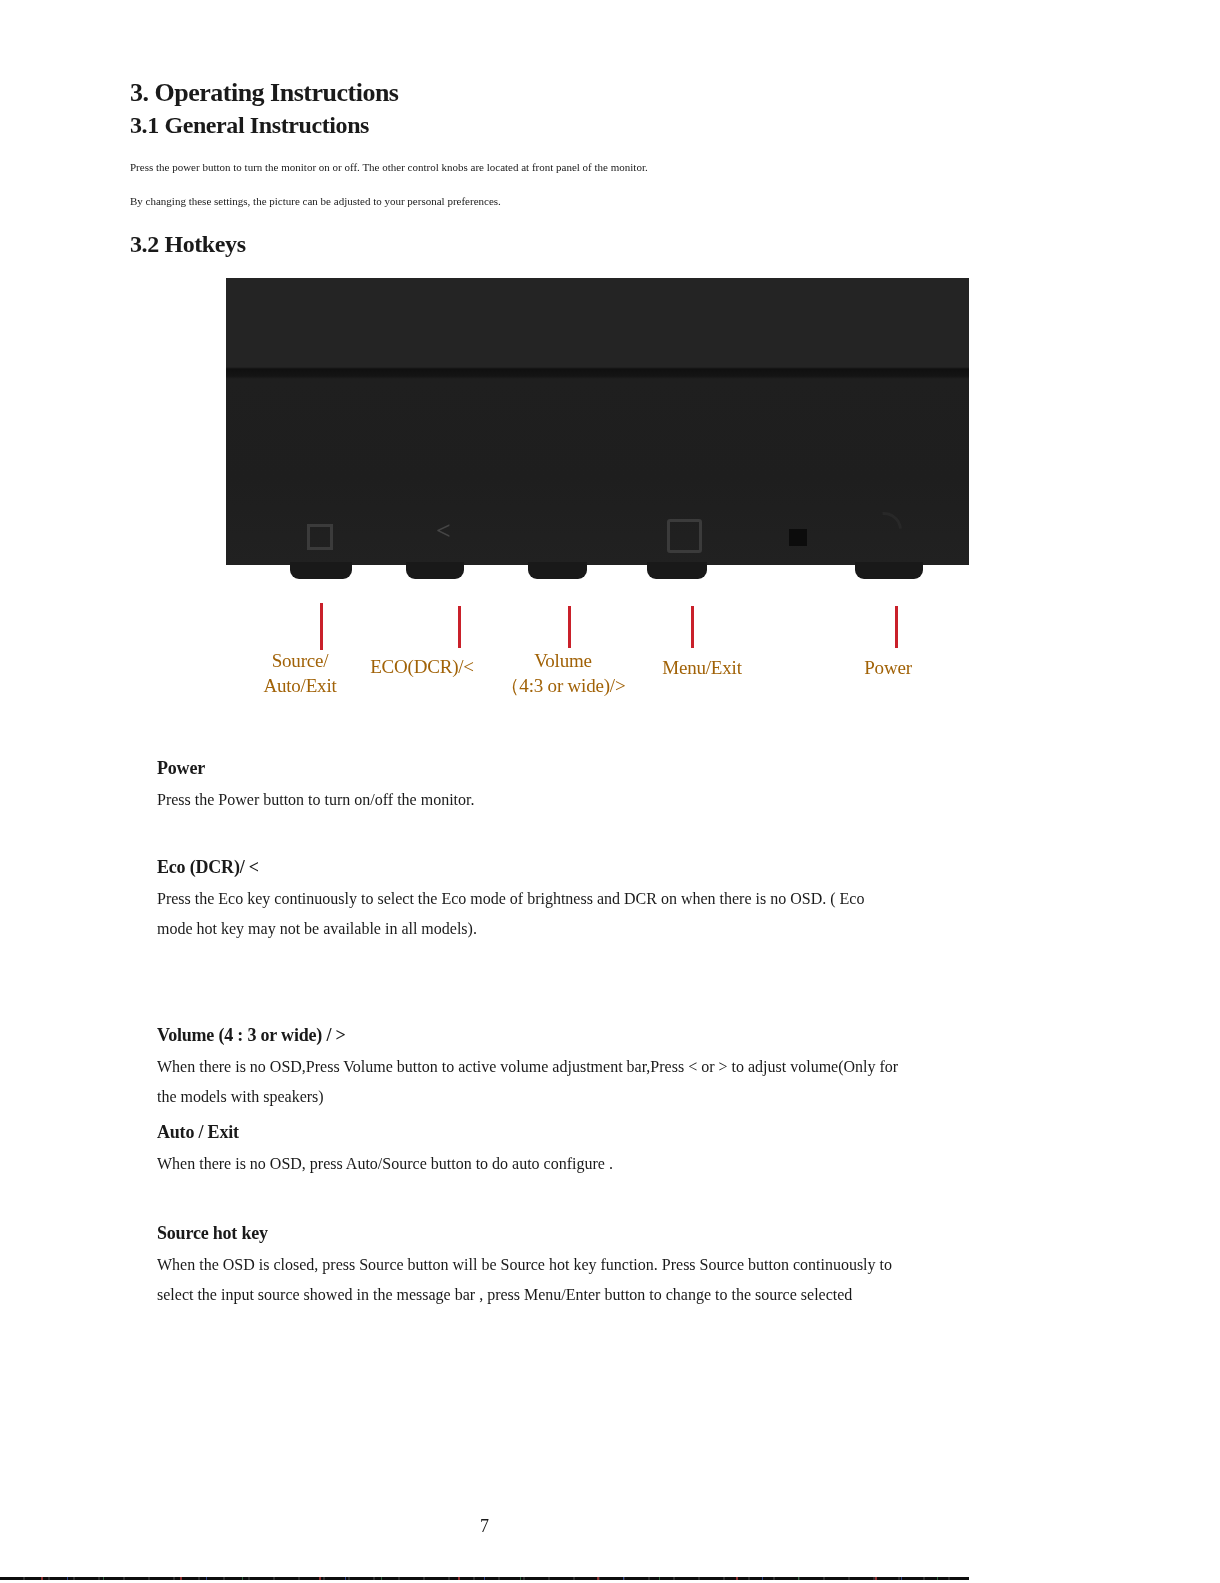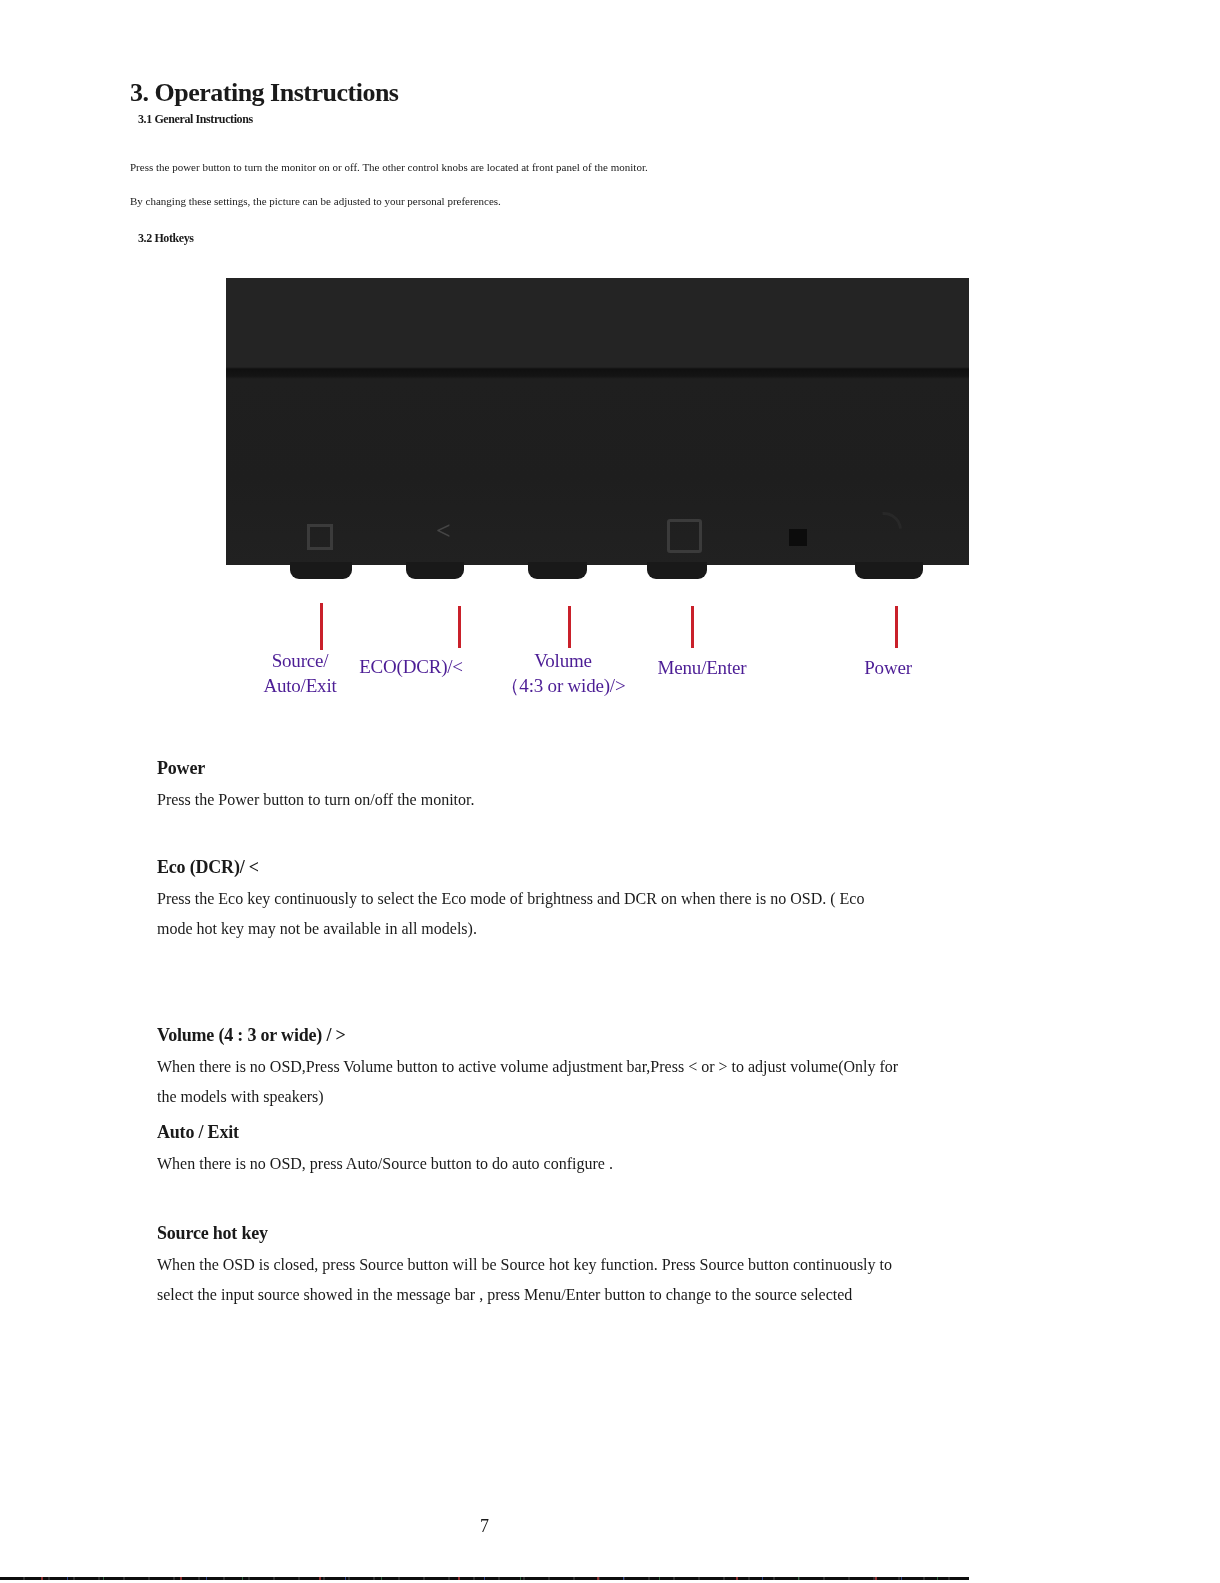--- a/index.html
+++ b/index.html
@@ -6,22 +6,22 @@
   html,body { background:#ffffff; }
   .page {
     position:relative; width:969px; height:1583px; background:#ffffff;
     font-family:Liberation Serif, serif; color:#1a1a1a; overflow:hidden;
   }
   .h1 {
     position:absolute; left:130px; top:78px;
     font-size:26px; font-weight:bold; letter-spacing:-0.5px; white-space:nowrap;
   }
   .h2 {
-    position:absolute; left:138px;
-    font-size:12px; font-weight:bold; letter-spacing:-0.4px; white-space:nowrap;
+    position:absolute; left:130px;
+    font-size:24px; font-weight:bold; letter-spacing:-0.4px; white-space:nowrap;
   }
   .h2-general { top:112px; }
   .h2-hotkeys { top:231px; }
   .intro { position:absolute; left:130px; top:150px; font-size:11px; }
   .intro .line { line-height:34px; white-space:nowrap; }
 
   
   .monitor {
     position:absolute; left:226px; top:278px; width:784px; height:287px;
     background:linear-gradient(#242424 0px, #242424 89px, #101010 91px, #141414 98px,
@@ -53,25 +53,25 @@
   .edge-strip { position:absolute; left:1023px; top:272px; width:14px; height:330px; background:#ededed; }
 
   .tick { position:absolute; width:3px; background:#c9202a; }
   .tick1 { left:320px; top:603px; height:47px; }
   .tick2 { left:458px; top:606px; height:42px; }
   .tick3 { left:568px; top:606px; height:42px; }
   .tick4 { left:691px; top:606px; height:42px; }
   .tick5 { left:895px; top:606px; height:42px; }
 
   .btn-label {
-    position:absolute; font-size:19px; color:#4c1d95; text-align:center; line-height:25px;
+    position:absolute; font-size:19px; color:#a16207; text-align:center; line-height:25px;
     letter-spacing:-0.2px;
   }
   .lbl-source { left:248px; top:648px; width:104px; }
-  .lbl-eco    { left:342px; top:654px; width:138px; }
+  .lbl-eco    { left:353px; top:654px; width:138px; }
   .lbl-volume { left:480px; top:648px; width:166px;text-align:center; }
   .lbl-menu   { left:638px; top:655px; width:128px; }
   .lbl-power  { left:851px; top:655px; width:74px; }
 
   .hk-section { position:absolute; left:157px; width:950px; }
   .hk-s0 { top:757px; } .hk-s1 { top:856px; } .hk-s2 { top:1024px; }
   .hk-s3 { top:1121px; } .hk-s4 { top:1222px; }
   .hk-heading { font-size:18px; font-weight:bold; line-height:22px; margin-bottom:6px; white-space:nowrap; letter-spacing:-0.2px; }
   .hk-line { font-size:16px; line-height:30px; white-space:nowrap; }
 
@@ -125,21 +125,21 @@
     <div>Auto/Exit</div>
   </div>
   <div class="btn-label lbl-eco">
     <div>ECO(DCR)/&lt;</div>
   </div>
   <div class="btn-label lbl-volume">
     <div>Volume</div>
     <div>（4:3 or wide)/&gt;</div>
   </div>
   <div class="btn-label lbl-menu">
-    <div>Menu/Enter</div>
+    <div>Menu/Exit</div>
   </div>
   <div class="btn-label lbl-power">
     <div>Power</div>
   </div>
 
   <div class="hk-section hk-s0">
     <div class="hk-heading">Power</div>
     <div class="hk-line">Press the Power button to turn on/off the monitor.</div>
   </div>
 

